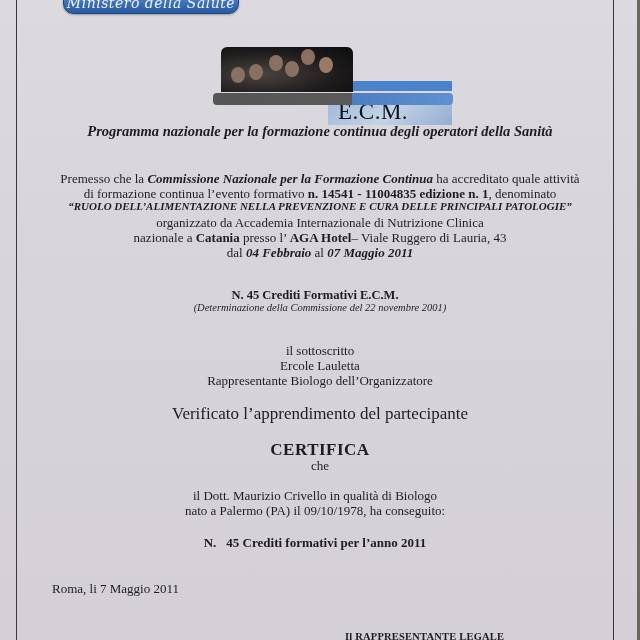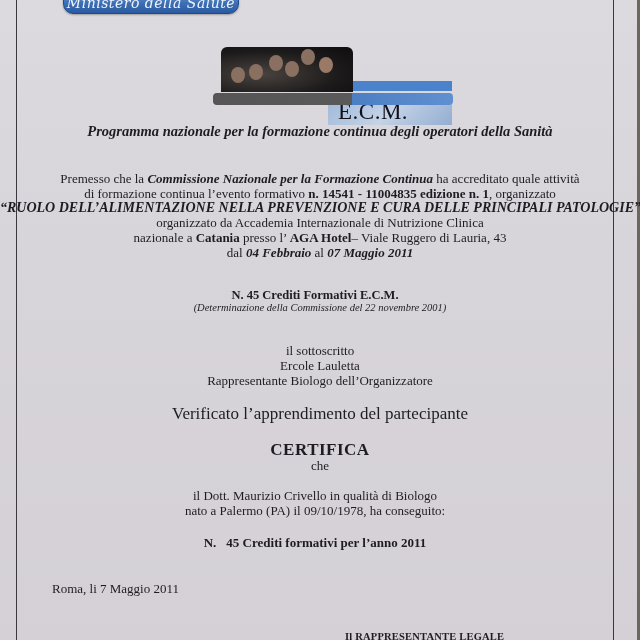--- a/index.html
+++ b/index.html
@@ -65,21 +65,21 @@
       background: linear-gradient(90deg, #555 0%, #5a5a5a 58%, #4c7ec4 58%, #6090d0 100%);
       border-radius: 4px;
     }
     .line {
       position: absolute; left: 0; width: 640px; text-align: center; white-space: nowrap;
     }
     .subtitle { top: 123px; font-size: 14.5px; font-weight: bold; font-style: italic; }
     .p { font-size: 13px; }
     .p1 { top: 171px; }
     .p2 { top: 186px; }
-    .p3 { top: 200px; font-size: 14px; font-weight: bold; font-style: italic; }
+    .p3 { top: 200px; font-size: 11px; font-weight: bold; font-style: italic; }
     .p4 { top: 215px; }
     .p5 { top: 230px; }
     .p6 { top: 245px; }
     .p7 { top: 259px; }
     .credits { top: 288px; font-size: 12.5px; font-weight: bold; left: -5px; }
     .determ { top: 302px; font-size: 10.5px; font-style: italic; }
     .sott1 { top: 343px; font-size: 13px; }
     .sott2 { top: 358px; font-size: 13px; }
     .sott3 { top: 373px; font-size: 13px; }
     .verif { top: 404px; font-size: 17px; }
@@ -125,21 +125,21 @@
     <div class="ecm-bar"></div>
     <div class="ecm-base"></div>
   </div>
 
   <div class="line p p1">
     <span>Premesso che la </span><b><i>Commissione Nazionale per la Formazione Continua</i></b><span> ha accreditato quale attività</span>
   </div>
 
   <div class="line subtitle">Programma nazionale per la formazione continua degli operatori della Sanità</div>
   <div class="line p p2">
-    <span>di formazione continua l’evento formativo </span><b>n. 14541 - 11004835 edizione n. 1</b><span>, organizzato</span>
+    <span>di formazione continua l’evento formativo </span><b>n. 14541 - 11004835 edizione n. 1</b><span>, denominato</span>
   </div>
   <div class="line p3">“RUOLO DELL’ALIMENTAZIONE NELLA PREVENZIONE E CURA DELLE PRINCIPALI PATOLOGIE”</div>
   <div class="line p p4">organizzato da Accademia Internazionale di Nutrizione Clinica</div>
   <div class="line p p5">
     <span>nazionale a </span><b>Catania</b><span> presso l’ </span><b>AGA Hotel</b><span>– Viale Ruggero di Lauria, 43</span>
   </div>
   <div class="line p p6">
     <span>dal </span><b><i>04 Febbraio</i></b><span> al </span><b><i>07 Maggio 2011</i></b>
   </div>
 

